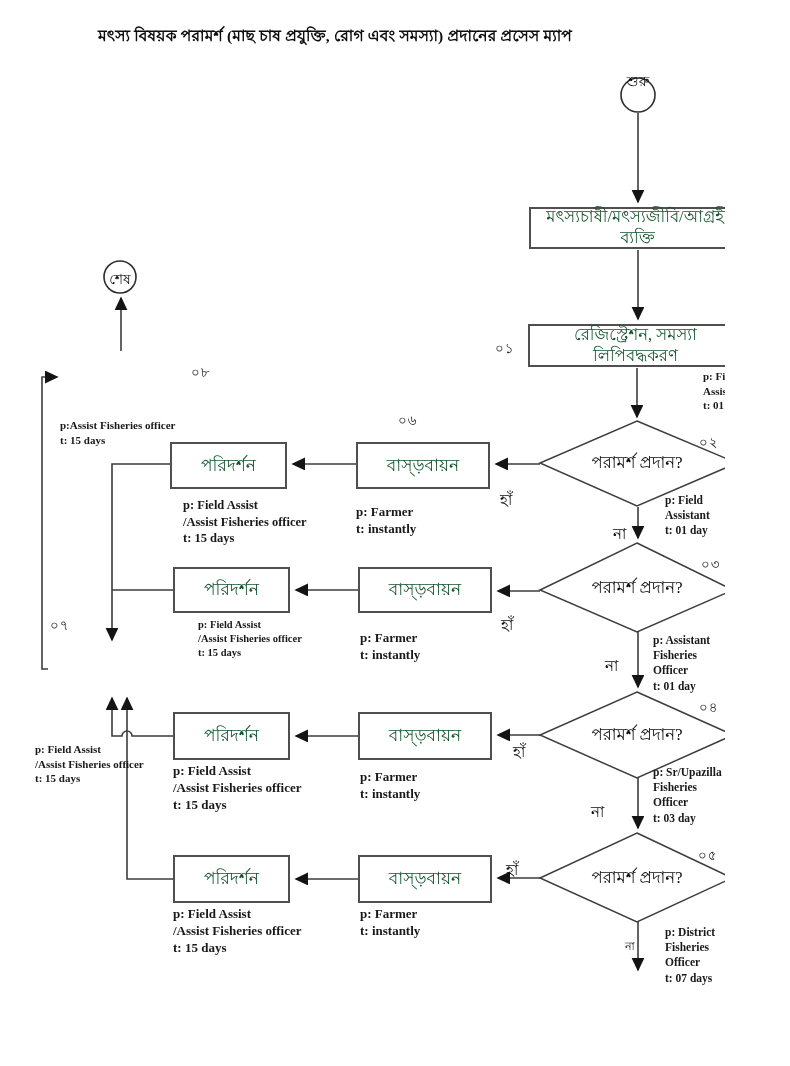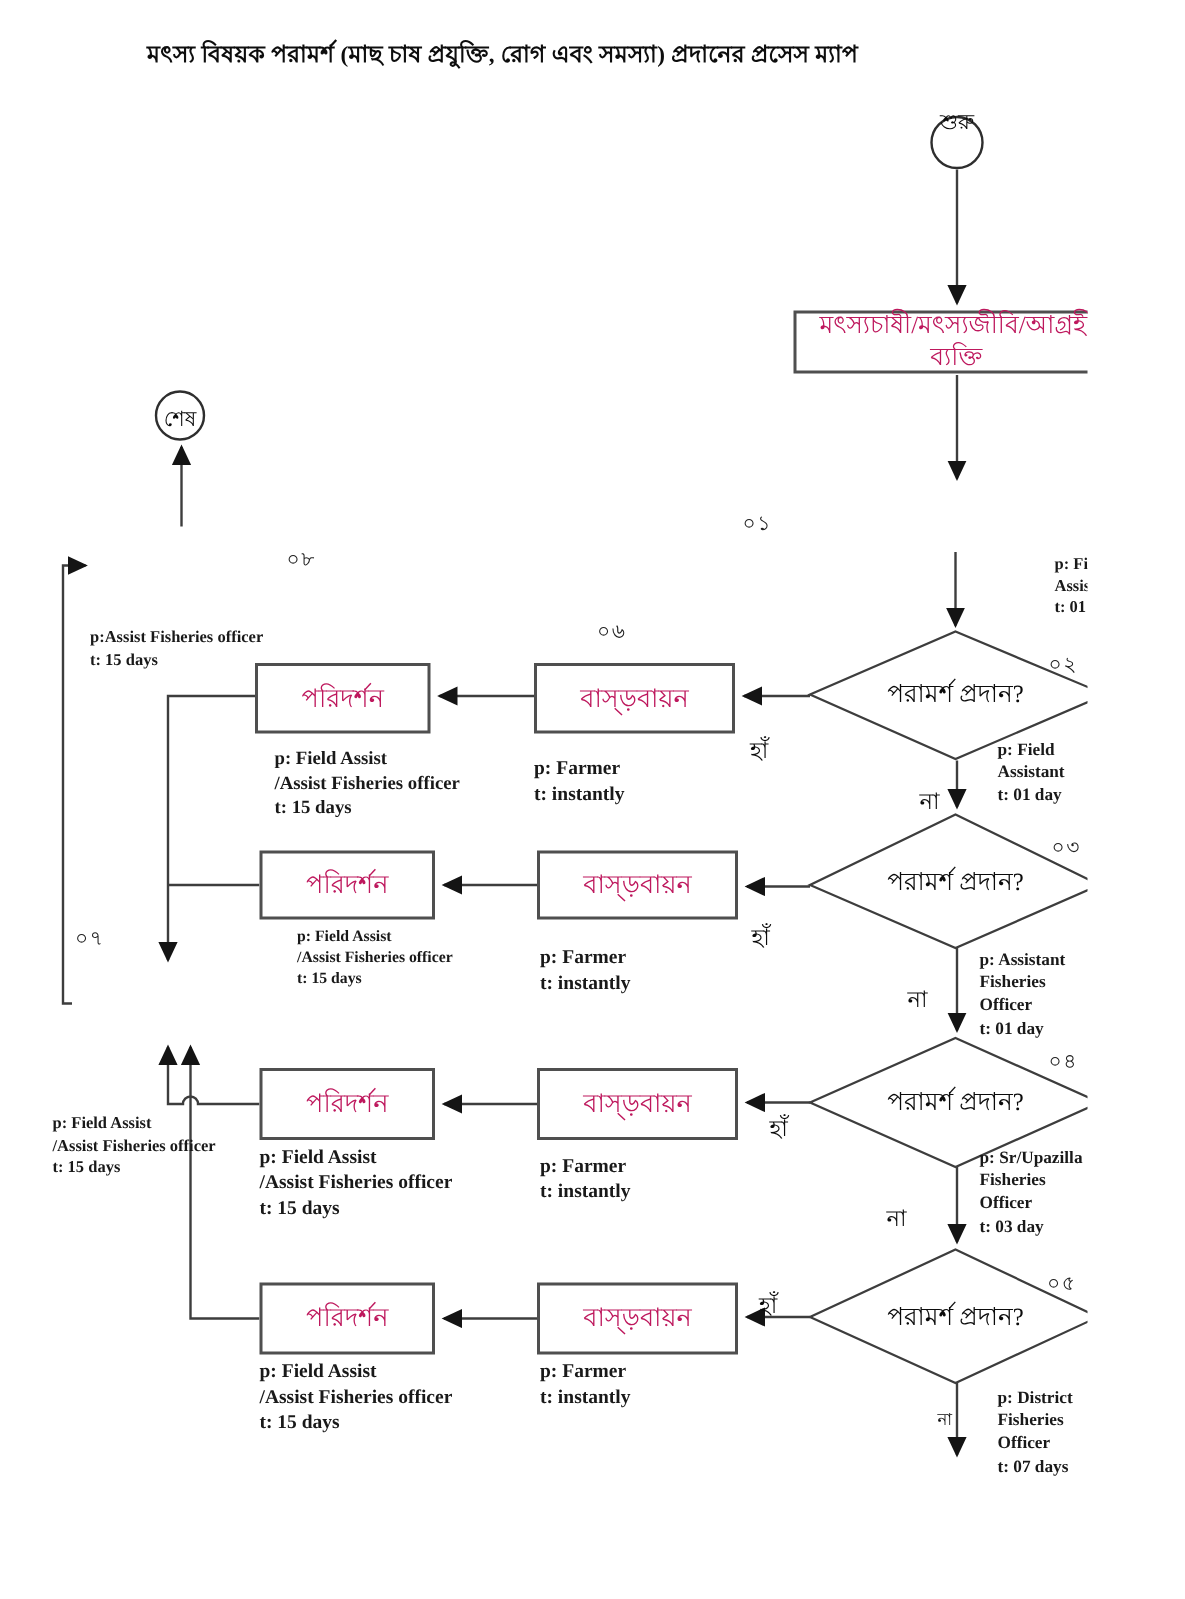--- a/index.html
+++ b/index.html
@@ -3,21 +3,21 @@
 <meta charset="utf-8">
 <style>
   html,body{margin:0;padding:0;background:#fff;}
   #canvas{position:relative;width:725px;height:1066px;background:#fff;overflow:hidden;
           font-family:"Liberation Serif","DejaVu Serif",serif;color:#111;}
   #wires{position:absolute;left:0;top:0;z-index:1;}
   .abs{position:absolute;z-index:2;}
   .title{font-size:15.5px;font-weight:600;letter-spacing:.2px;color:#0d0d0d;}
   .box{position:absolute;z-index:2;background:#fff;border:2px solid #4f4f4f;
        display:flex;align-items:center;justify-content:center;text-align:center;
-       font-size:17px;color:#be185d;line-height:1.25;white-space:pre-line;}
+       font-size:17px;color:#14532d;line-height:1.25;white-space:pre-line;}
   .dlabel{position:absolute;z-index:3;display:flex;align-items:center;justify-content:center;
           text-align:center;font-size:16.5px;color:#0b0b0b;}
   .ann{position:absolute;z-index:2;font-weight:bold;color:#191919;white-space:pre-line;line-height:1.32;}
   .a11{font-size:11px;}
   .a115{font-size:11.5px;}
   .a125{font-size:12.5px;}
   .a13{font-size:13px;}
   .a105{font-size:10.5px;}
   .num{position:absolute;z-index:2;font-size:13.5px;color:#222;letter-spacing:1px;}
   .yn{position:absolute;z-index:3;font-size:15px;color:#0b0b0b;}
@@ -72,20 +72,21 @@
     <polygon points="637,833 732,878 637,922 540,878" fill="#fff" stroke="#3d3d3d" stroke-width="1.5"></polygon>
   </svg>
 
   <div class="abs title" style="left:98px;top:24px;width:600px;">মৎস্য বিষয়ক পরামর্শ (মাছ চাষ প্রযুক্তি, রোগ এবং সমস্যা) প্রদানের প্রসেস ম্যাপ</div>
 
   <div class="terminal-label" style="left:620px;top:70px;width:36px;">শুরু</div>
   <div class="terminal-label" style="left:102px;top:268px;width:36px;">শেষ</div>
 
   <div class="box" style="left:529px;top:207px;width:213px;height:38px;font-size:16.5px;">মৎস্যচাষী/মৎস্যজীবি/আগ্রহী ব্যক্তি</div>
 
+  <div class="box" style="left:528px;top:324px;width:211px;height:39px;font-size:16.5px;">রেজিস্ট্রেশন, সমস্যা লিপিবদ্ধকরণ</div>
   <div class="num" style="left:495px;top:338px;">০১</div>
   <div class="ann a11" style="left:703px;top:369px;">p: Field Assistant
 t: 01 day</div>
 
   <div class="dlabel" style="left:557px;top:446px;width:160px;height:34px;">পরামর্শ প্রদান?</div>
   <div class="num" style="left:699px;top:432px;">০২</div>
   <div class="ann a115" style="left:665px;top:493px;">p: Field Assistant
 t: 01 day</div>
   <div class="yn" style="left:613px;top:522px;">না</div>
   <div class="yn" style="left:500px;top:488px;">হাঁ</div>

